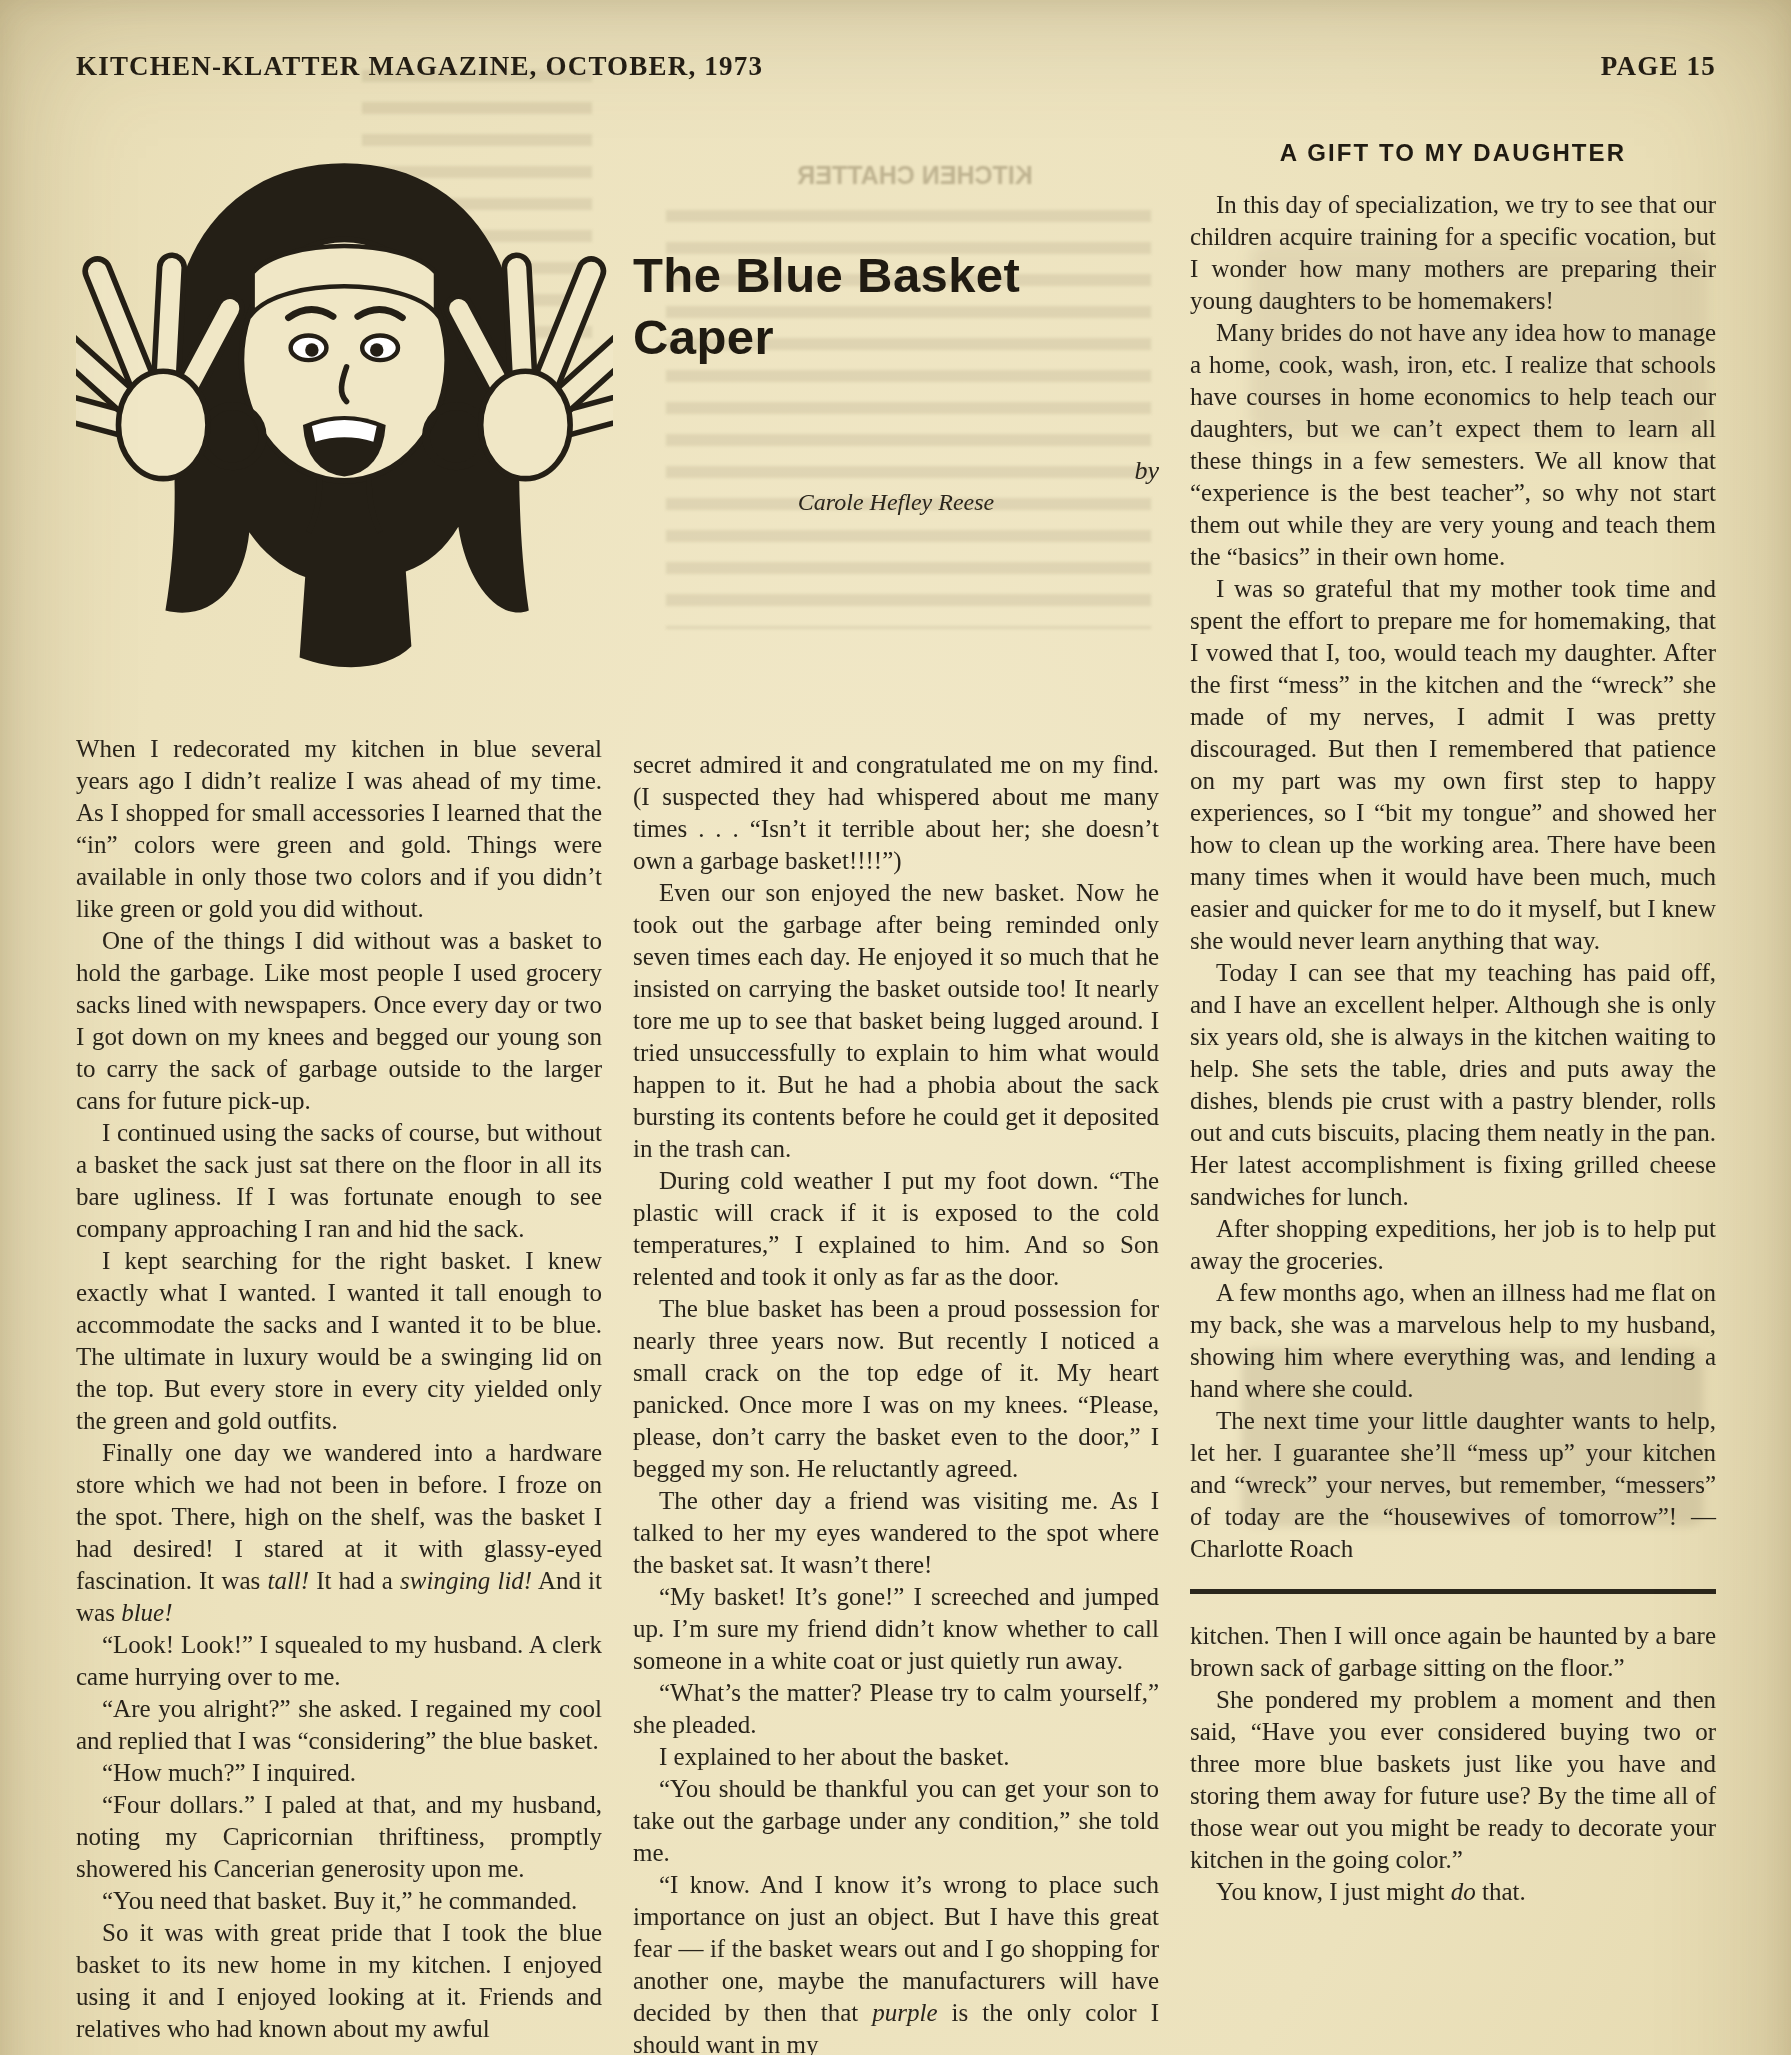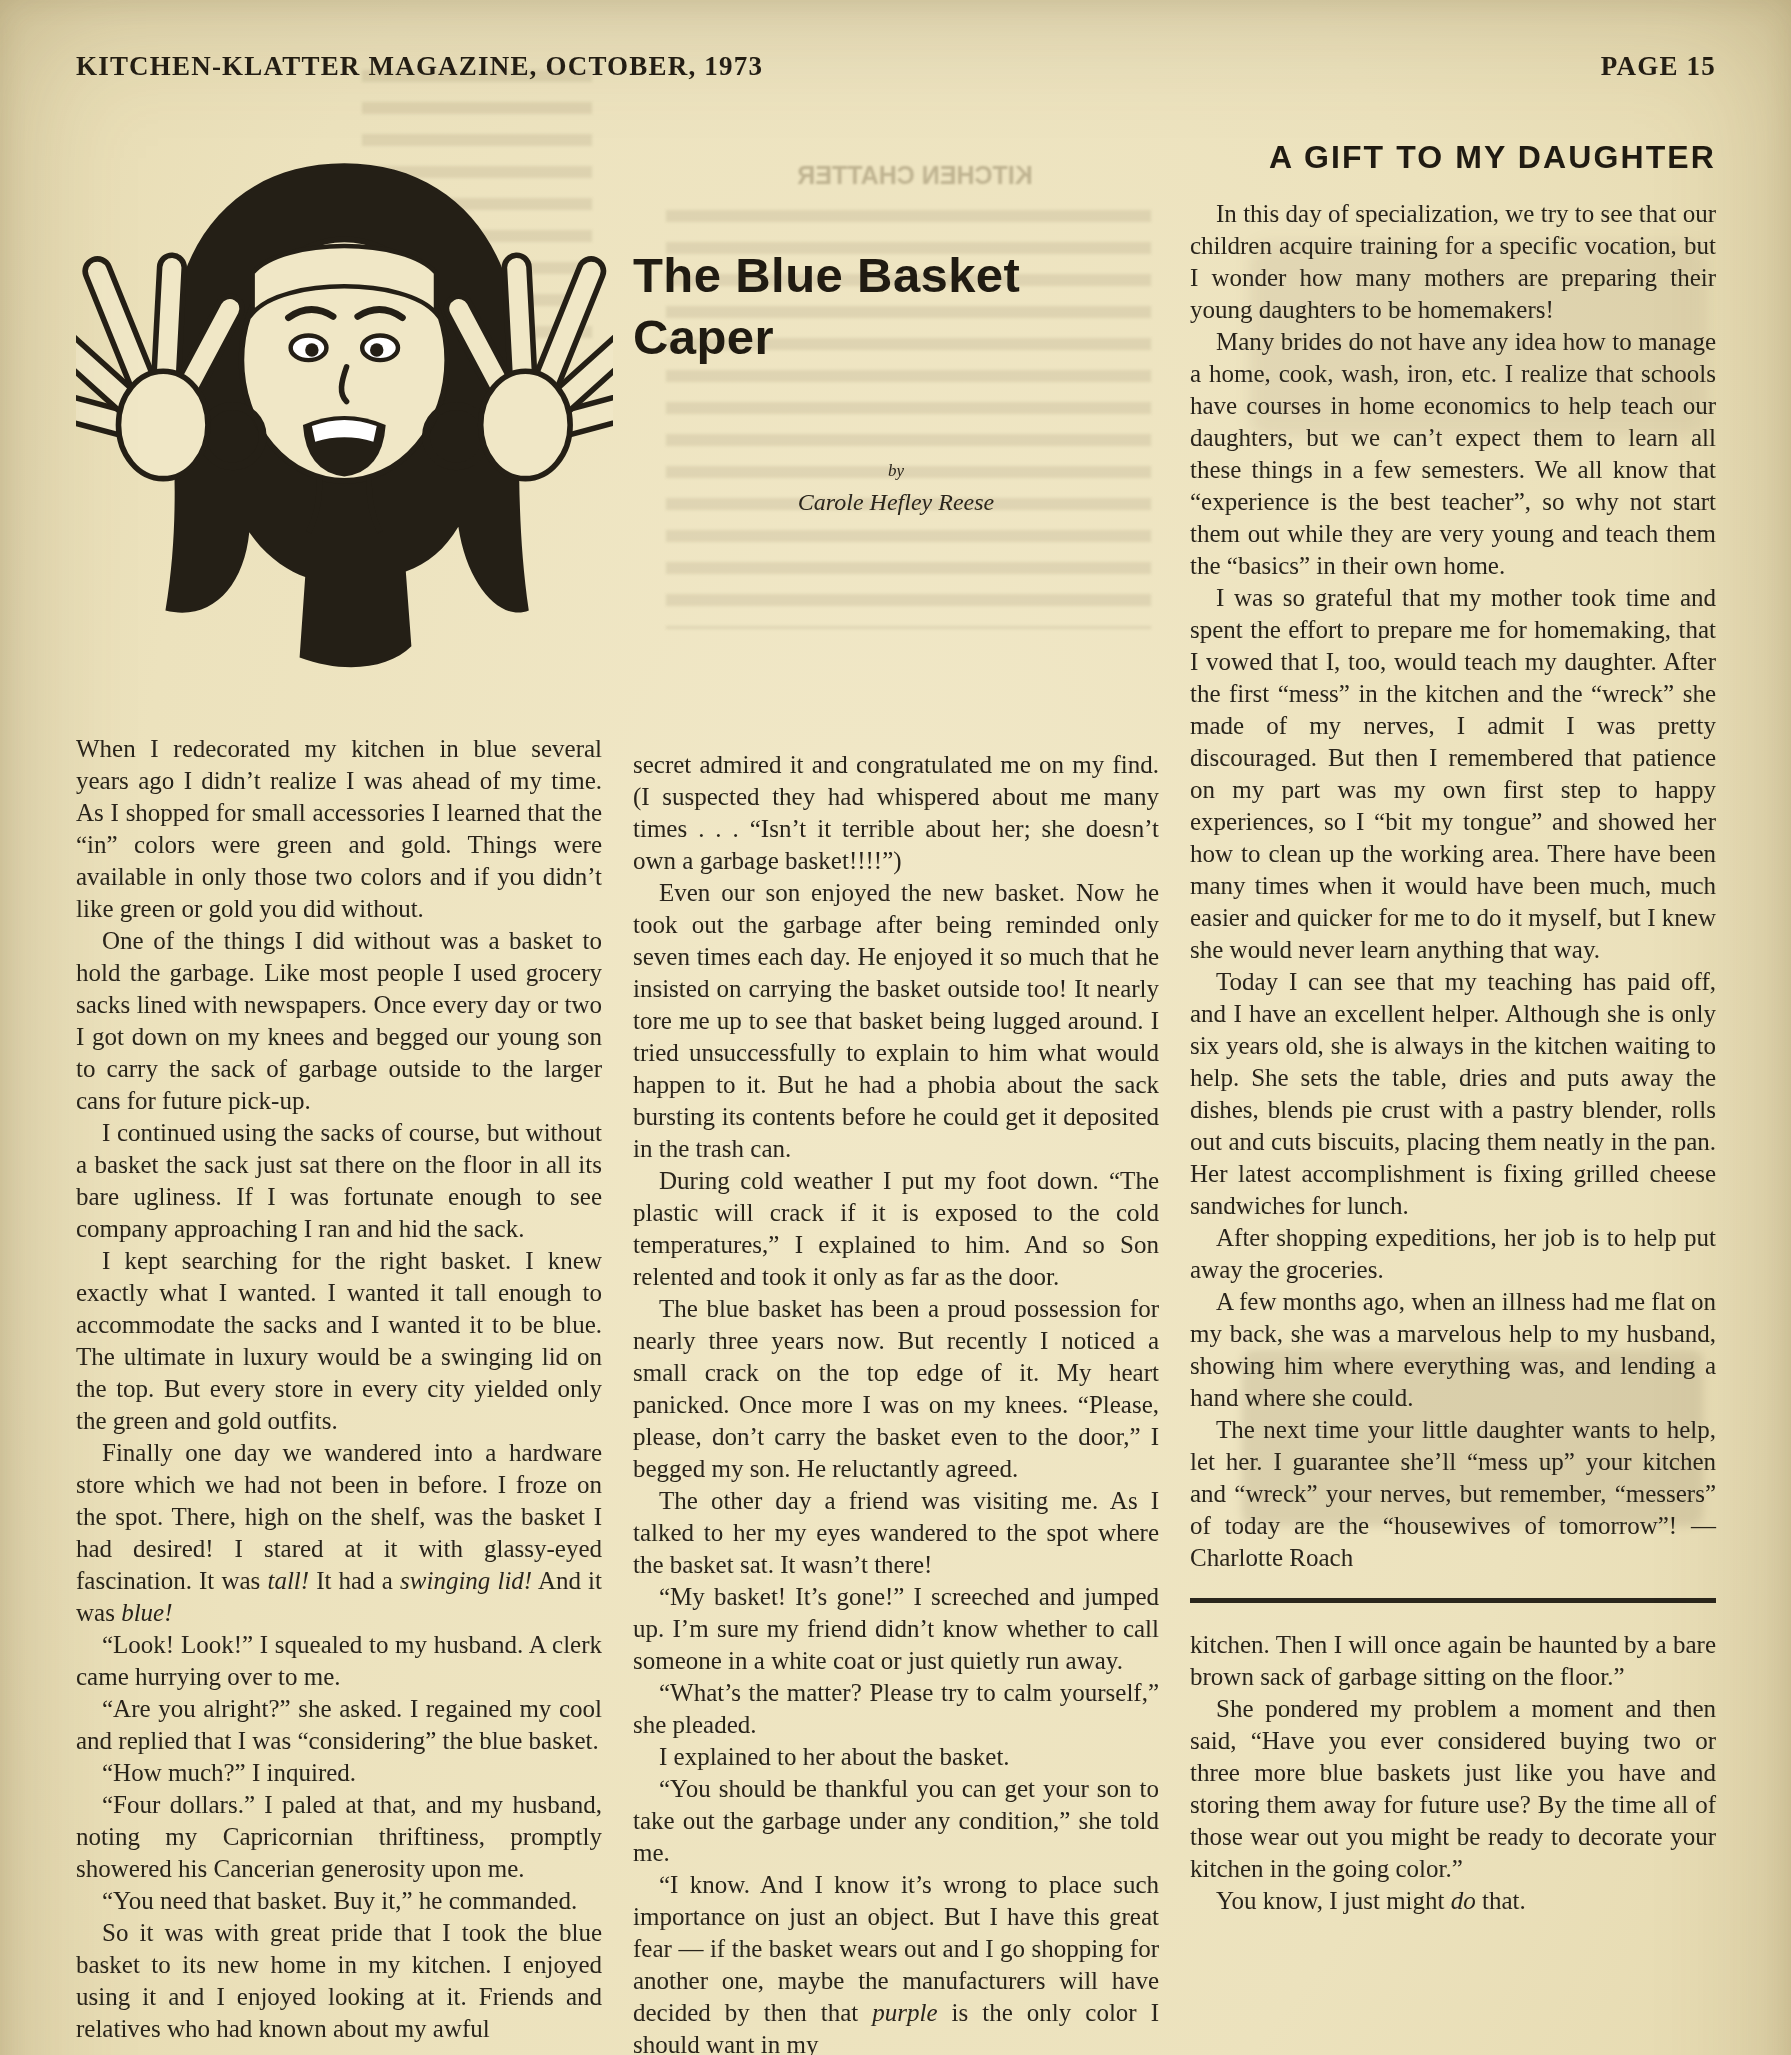--- a/index.html
+++ b/index.html
@@ -47,29 +47,29 @@
   .illustration { height:559px; margin:16.4px 0 33px; }
   .illustration svg { display:block; height:100%; margin:0 auto; }
 
   
   .title-block {
     margin-top:119px; text-align:left;
     font-family:"Liberation Sans", sans-serif; font-weight:bold;
     font-size:49px; line-height:62px; letter-spacing:0.4px; color:#201b12;
   }
   .byline { margin-top:88px; text-align:center; font-style:italic; color:#2a251c; }
-  .by { font-size:17px; line-height:29px; }
+  .by { font-size:26px; line-height:29px;text-align:right; }
   .author { font-size:24px; line-height:34px;font-style:italic; }
   .col2-text { margin-top:230px; }
 
   
   .side-title {
-    margin:15px 0 23px; text-align:right;
+    margin:15px 0 23px; text-align:center;
     font-family:"Liberation Sans", sans-serif; font-weight:bold;
-    font-size:32px; line-height:1.1; letter-spacing:2.1px; color:#201b12;
+    font-size:24px; line-height:1.1; letter-spacing:2.1px; color:#201b12;
   }
   .divider { height:4.5px; background:#2a261c; margin:24px 0 26px; }
 
   
   .ghost { position:absolute; pointer-events:none; z-index:1; }
   .ghost-lines {
     background:repeating-linear-gradient(180deg,
       rgba(84,67,34,0.10) 0 12.3px, rgba(84,67,34,0) 12.3px 32px);
     filter:blur(1.6px);
   }

